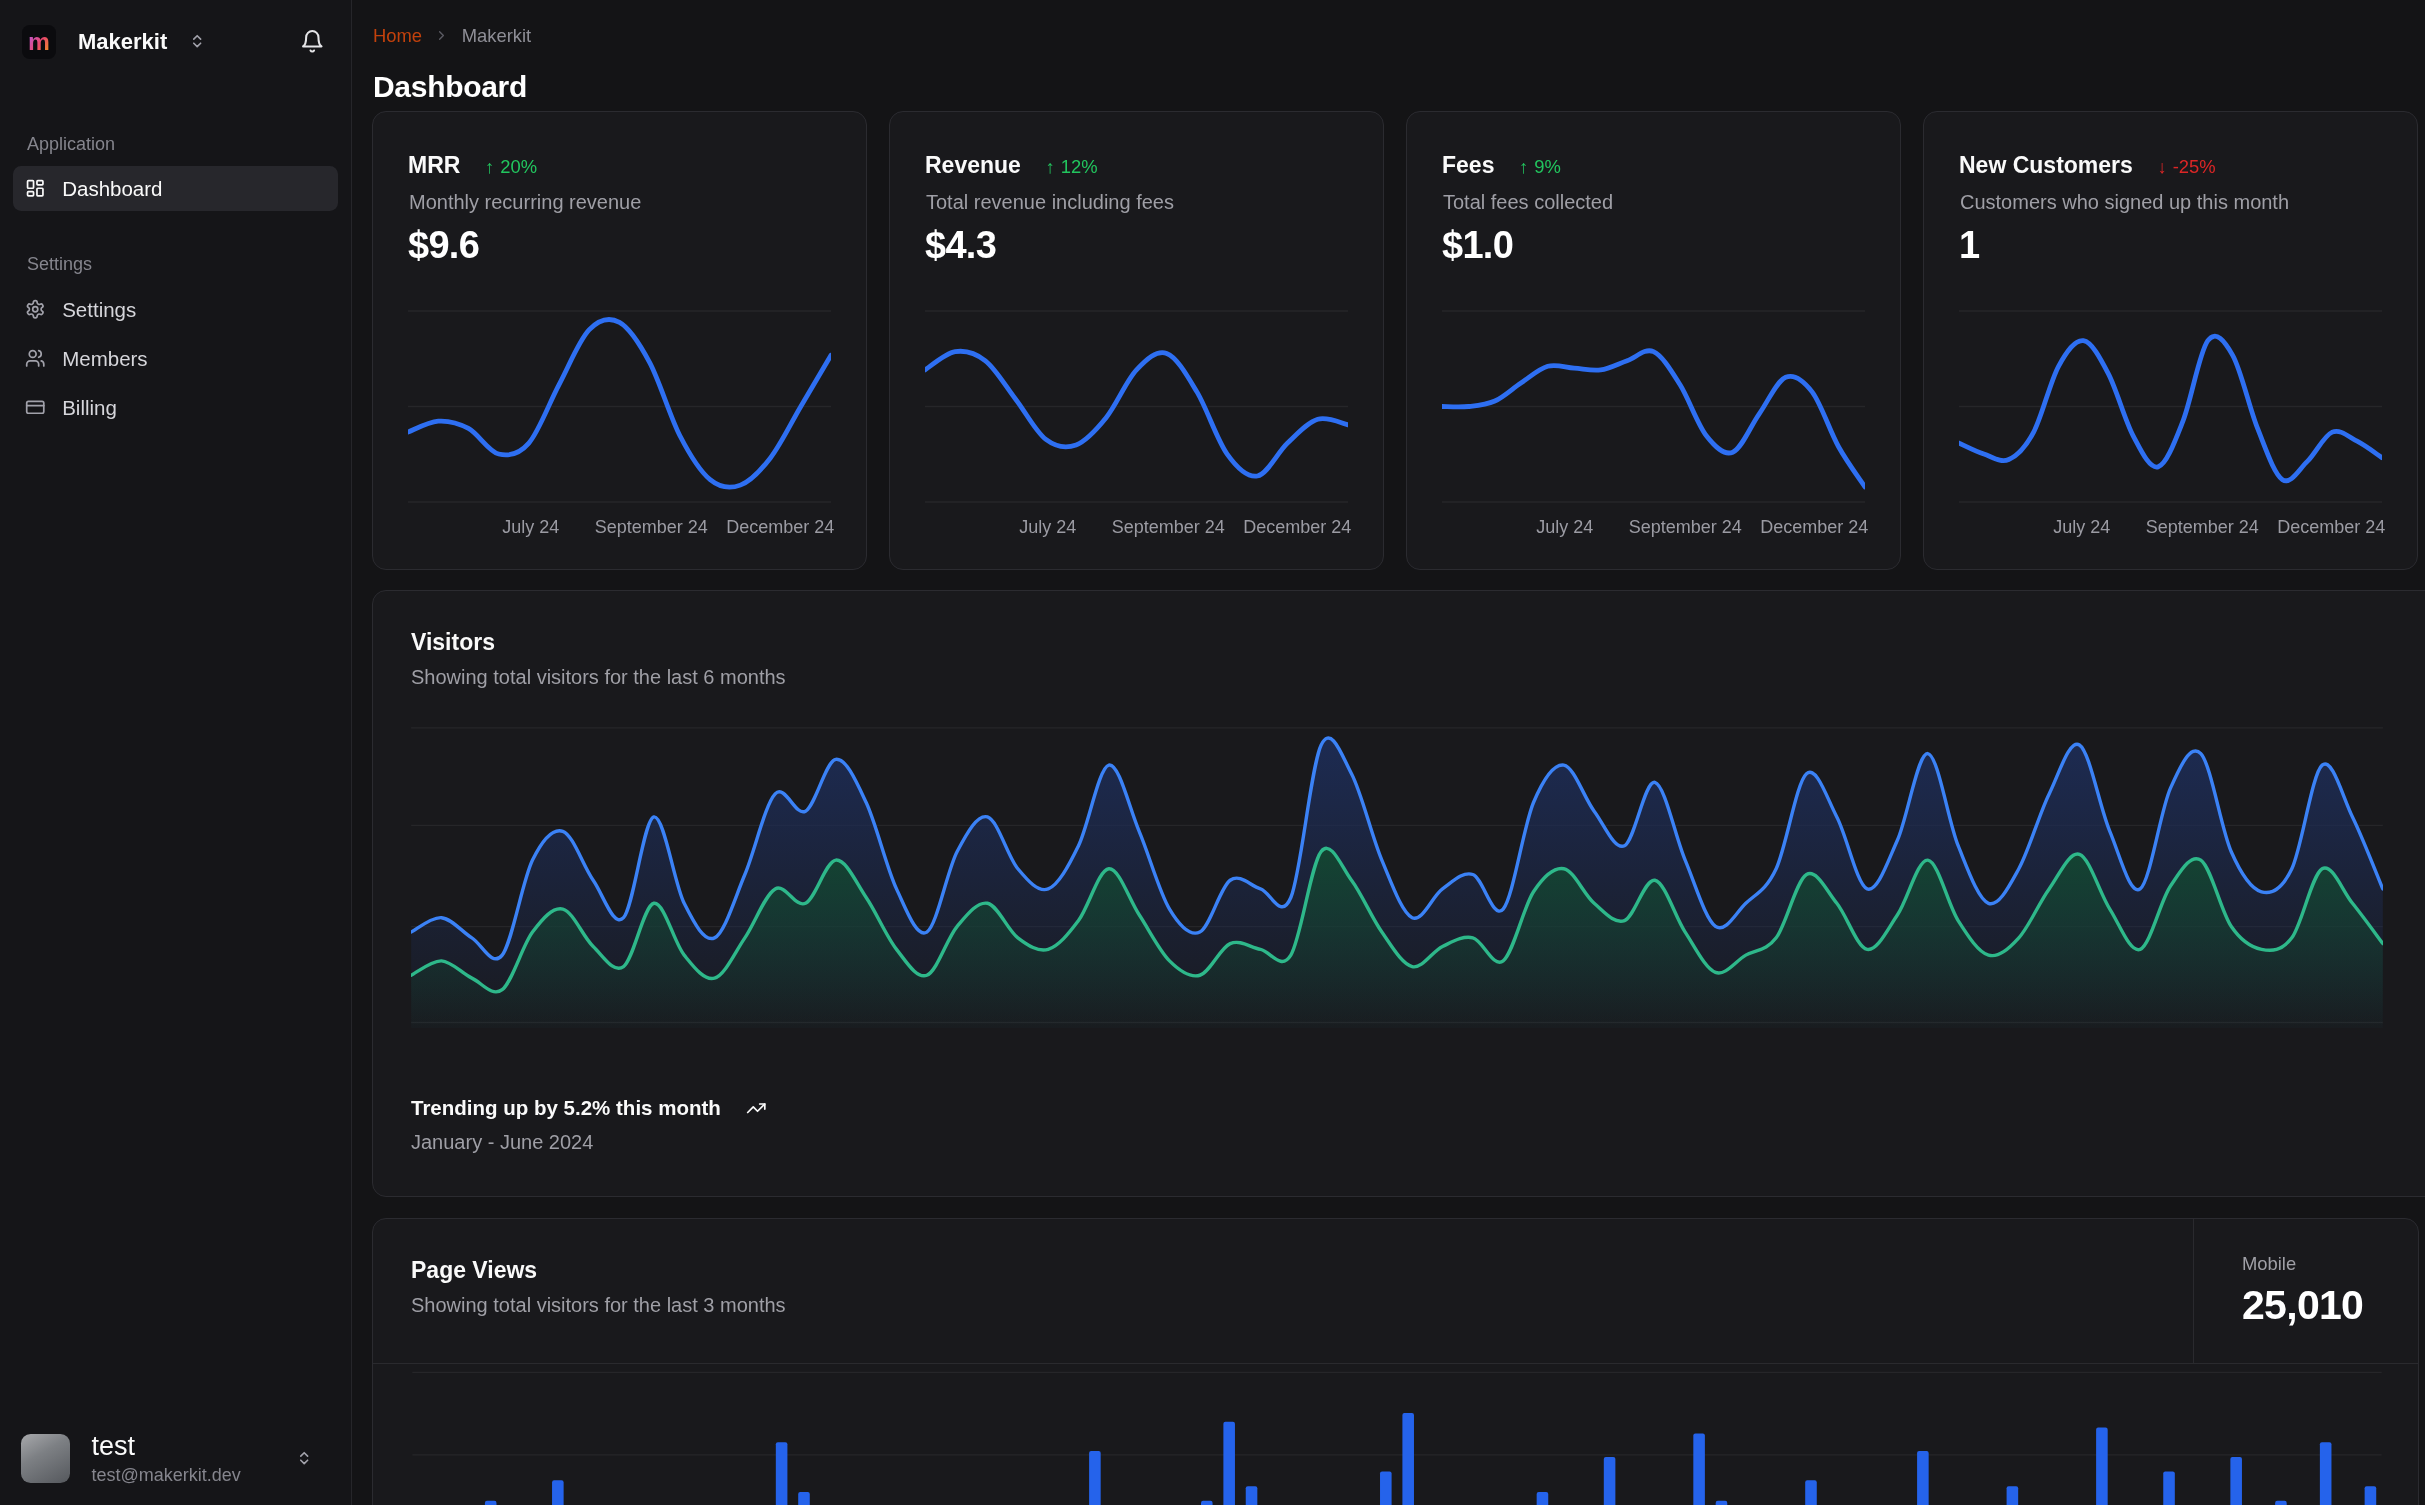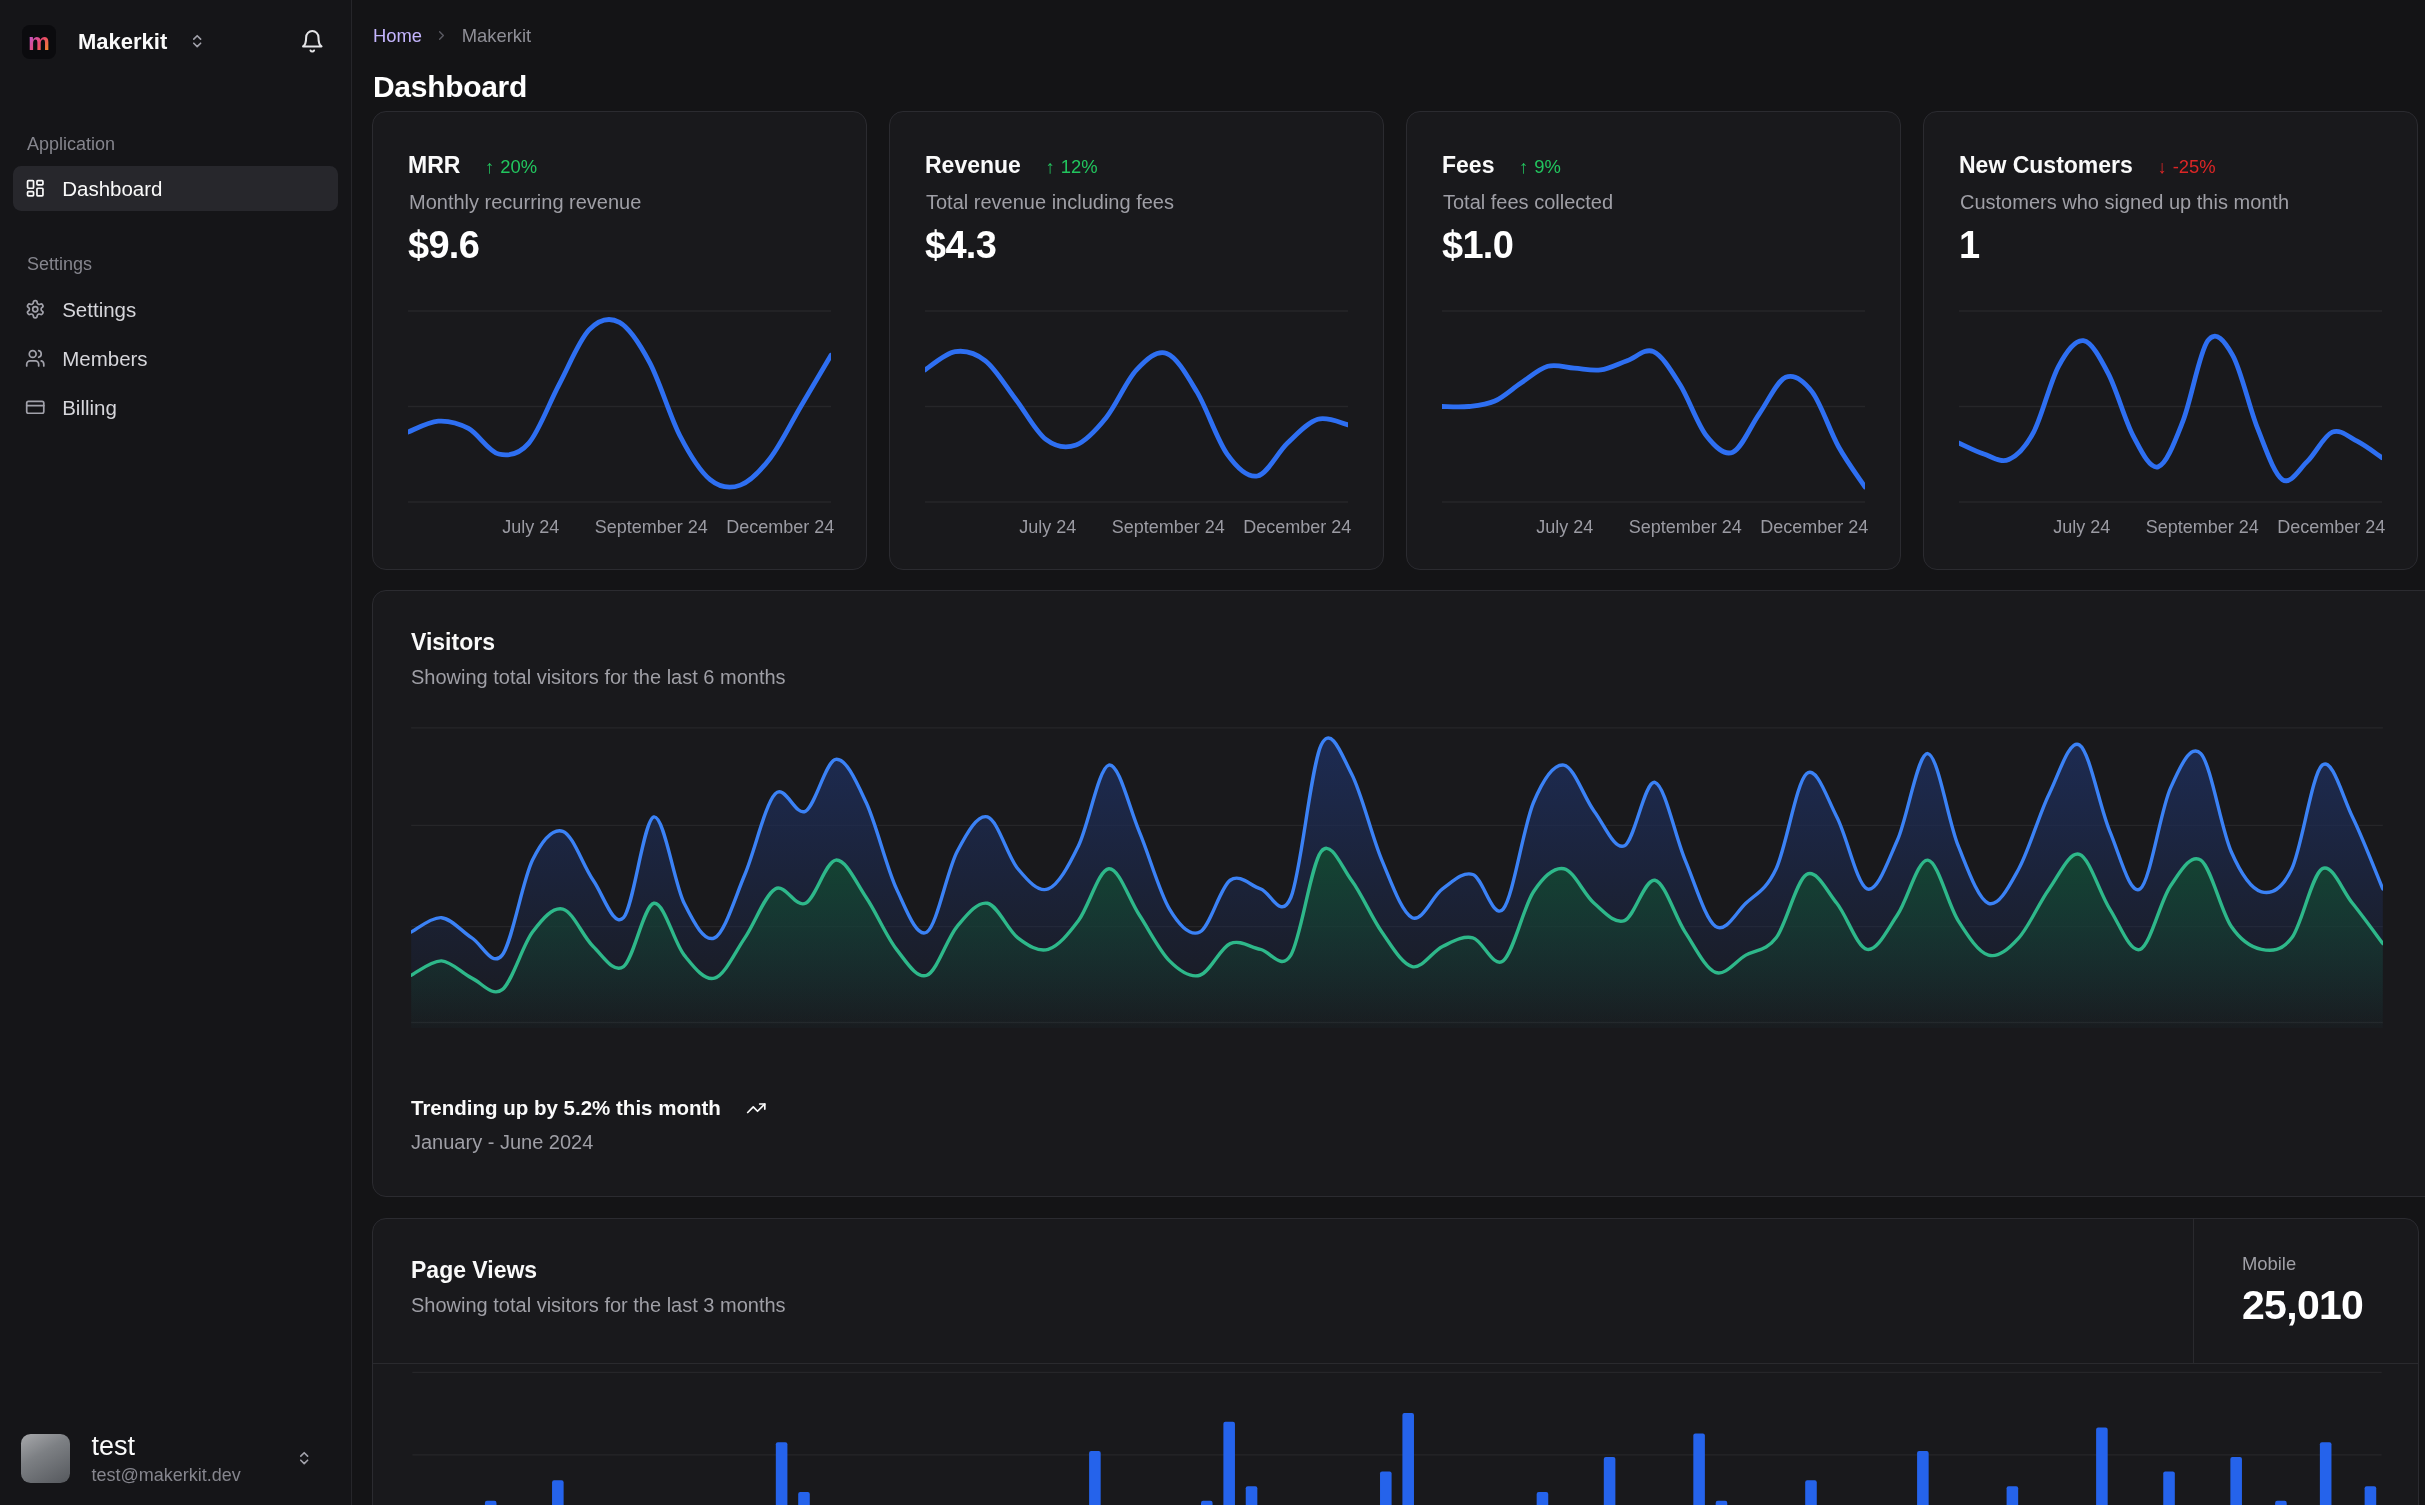--- a/index.html
+++ b/index.html
@@ -21,21 +21,21 @@
             gap:16.4px;padding-left:12.3px;box-sizing:border-box;font-size:20.5px;color:#d6d6db;cursor:pointer;}
   .nav-item.active{background:#27272c;color:#fafafa;}
   .user{position:absolute;left:20.5px;top:1430px;width:310px;display:flex;align-items:center;gap:22px;cursor:pointer;}
   .avatar{width:49px;height:49px;border-radius:9.6px;flex:0 0 auto;
           background:linear-gradient(150deg,#a8a9ac 0%,#7d8084 40%,#55585d 100%);}
   .user-name{font-size:27px;color:#fafafa;line-height:1.25;}
   .user-email{font-size:18px;color:#85858d;line-height:1.3;}
   .user-chev{margin-left:auto;margin-right:18px;color:#a1a1aa;}
   
   .breadcrumb{position:absolute;left:373px;top:24.6px;display:flex;align-items:center;gap:12.3px;font-size:18.4px;}
-  .bc-home{color:#c4b5fd;cursor:pointer;}
+  .bc-home{color:#c2410c;cursor:pointer;}
   .bc-sep{color:#5b5b63;display:flex;}
   .bc-cur{color:#8e8e96;}
   .page-title{position:absolute;left:373px;top:50px;font-size:30px;font-weight:700;color:#ffffff;letter-spacing:-0.3px;}
   
   .card{position:absolute;background:#19191c;border:0.7px solid #2b2b30;border-radius:14px;box-sizing:border-box;}
   .stat-card{top:111px;width:495px;height:459px;}
   .sc-head{position:absolute;left:35px;top:40px;display:flex;align-items:baseline;gap:24.6px;}
   .sc-title{margin:0;font-size:23px;font-weight:700;color:#fafafa;}
   .sc-trend{display:inline-flex;align-items:baseline;gap:6.1px;font-size:18.4px;color:#22c55e;}
   .sc-trend.down{color:#dc2626;}

